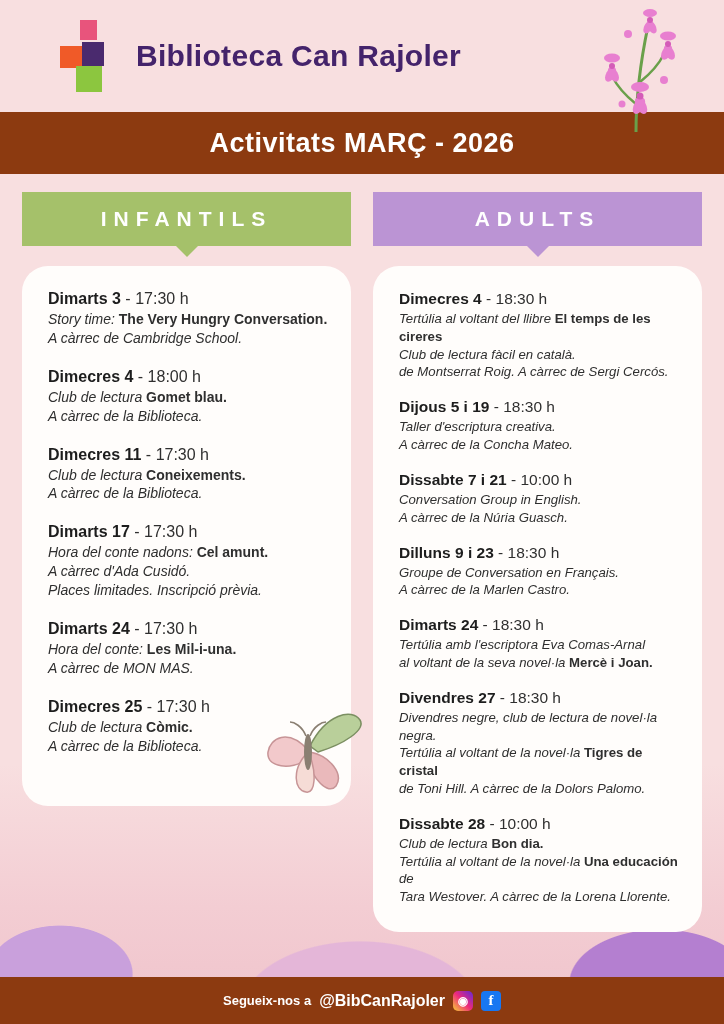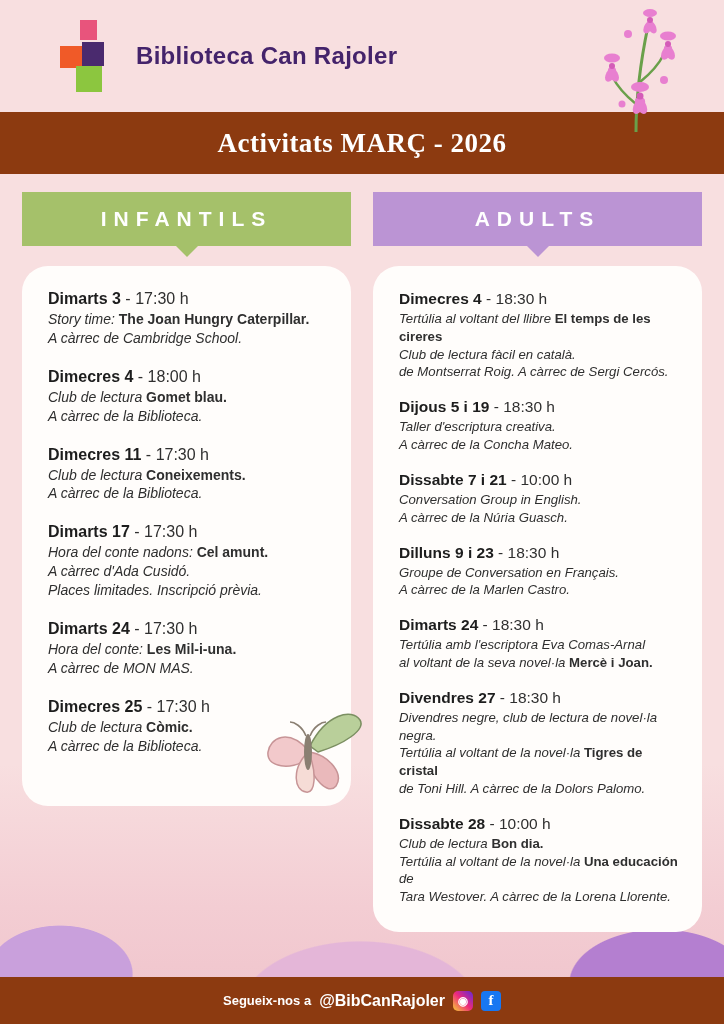--- a/index.html
+++ b/index.html
@@ -47,38 +47,37 @@
     z-index: 3;
   }
   .logo { position: relative; width: 58px; height: 72px; margin-right: 18px; flex: none; }
   .logo .sq { position: absolute; }
   .sq-pink  { left: 20px; top: 0;   width: 17px; height: 20px; background: #e8547c; }
   .sq-purple{ left: 22px; top: 22px; width: 22px; height: 24px; background: #4a2a6e; }
   .sq-orange{ left: 0;   top: 26px; width: 22px; height: 22px; background: #f05a28; }
   .sq-green { left: 16px; top: 46px; width: 26px; height: 26px; background: #8cc63f; }
   .brand {
     color: #44236b;
-    font-size: 24px;
+    font-size: 30px;
     font-weight: bold;
     letter-spacing: .3px;
     white-space: nowrap;
   }
 
   .sprig { position: absolute; right: 36px; top: 4px; width: 110px; height: 130px; z-index: 3; }
 
   
   .band {
     position: relative;
     background: #8c3a10;
     height: 62px;
     display: flex;
     align-items: center;
     justify-content: center;
     z-index: 2;
-    font-family: Liberation Serif, serif;
   }
   .band-title {
     color: #ffffff;
     font-size: 27px;
     font-weight: bold;
     letter-spacing: .5px;
   }
 
   
   .tabs {
@@ -235,21 +234,21 @@
   </div>
   <div class="tab adults">
     <span>ADULTS</span>
   </div>
 </div>
 
 <div class="columns">
   <div class="card kids" id="kids-card">
       <div class="entry">
         <div class="e-head"><span class="day">Dimarts 3</span><span> - 17:30 h</span></div>
-        <div class="e-line"><i>Story time:</i> <b>The Joan Hungry Caterpillar.</b></div>
+        <div class="e-line"><i>Story time:</i> <b>The Very Hungry Conversation.</b></div>
         <div class="e-line"><i>A càrrec de Cambridge School.</i></div>
       </div>
       <div class="entry">
         <div class="e-head"><span class="day">Dimecres 4</span><span> - 18:00 h</span></div>
         <div class="e-line"><i>Club de lectura <b>Gomet blau.</b></i></div>
         <div class="e-line"><i>A càrrec de la Biblioteca.</i></div>
       </div>
       <div class="entry">
         <div class="e-head"><span class="day">Dimecres 11</span><span> - 17:30 h</span></div>
         <div class="e-line"><i>Club de lectura <b>Coneixements.</b></i></div>

